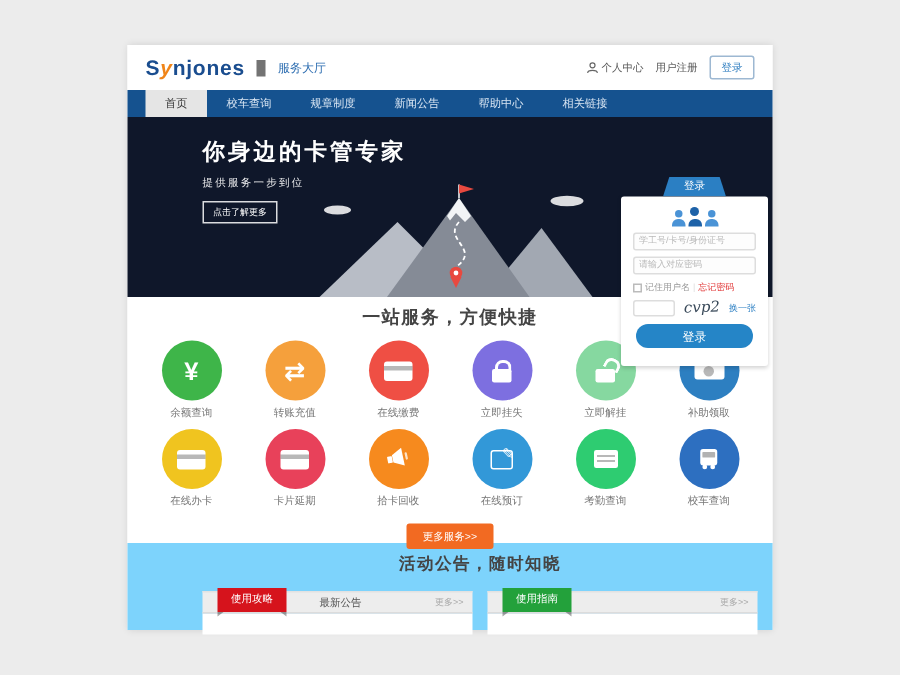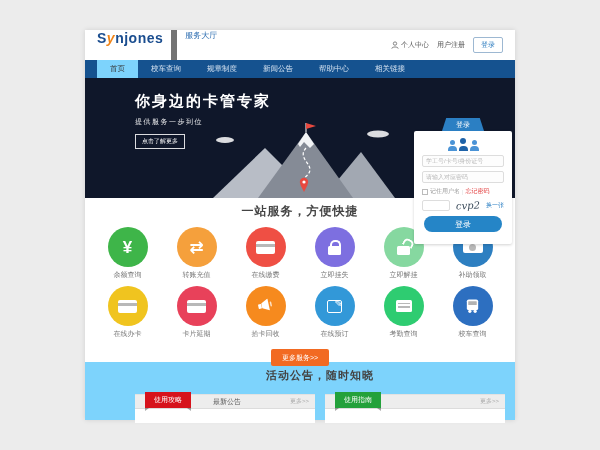--- a/index.html
+++ b/index.html
@@ -1,32 +1,32 @@
 <!DOCTYPE html>
 <html><head>
 <meta charset="utf-8">
 <style>
   * { margin:0; padding:0; box-sizing:border-box; }
   html,body { width:600px; height:450px; overflow:hidden; }
   body { background:#ececec; position:relative; font-family:"Liberation Sans","DejaVu Sans",sans-serif; }
   .page { position:absolute; left:85px; top:30px; width:430px; height:390px; background:#fff; box-shadow:0 0 5px rgba(0,0,0,.12); }
 
   
-  .header { height:30px; display:flex; padding:0 12px; background:#fff; }
+  .header { height:30px; display:flex; align-items:center; padding:0 12px; background:#fff; }
   .logo { font-size:14px; font-weight:bold; color:#1a4d8f; letter-spacing:.5px; }
   .logo .logo-y { color:#f08519; font-style:italic; }
   .portal-name { font-size:8px; color:#2b6cb0; margin-left:8px; padding-left:8px; border-left:6px solid #737373; }
   .header-right { margin-left:auto; display:flex; align-items:center; gap:8px; font-size:7px; color:#555; }
   .hlink { display:flex; align-items:center; gap:2px; cursor:pointer; }
   .hbtn { border:1px solid #9db8d2; color:#2b7bbf; padding:2px 7px; border-radius:2px; background:#fff; font-size:7px; cursor:pointer; }
 
   
   .nav { height:18px; background:#15528f; display:flex; align-items:stretch; padding-left:12px; }
   .nav-item { color:#d7e4f2; font-size:7.5px; padding:0 13px; line-height:18px; cursor:pointer; }
-  .nav-item.active { background:#7dd3fc; color:#333; }
+  .nav-item.active { background:#e5e5e5; color:#333; }
 
   
   .banner { height:120px; background:#9ad7c8; position:relative; }
   .banner-text { position:absolute; left:50px; top:14px; z-index:2; }
   .banner-title { font-size:15px; font-weight:bold; color:#fff; letter-spacing:2px; }
   .banner-sub { margin-top:6px; font-size:7px; color:rgba(255,255,255,.92); letter-spacing:1.5px; }
   .banner-cta { margin-top:7px; display:inline-block; border:1px solid rgba(255,255,255,.85); color:#fff; font-size:6px; padding:2px 6px; cursor:pointer; }
   .mountains { position:absolute; left:118px; bottom:0; width:200px; height:76px; }
 
   

